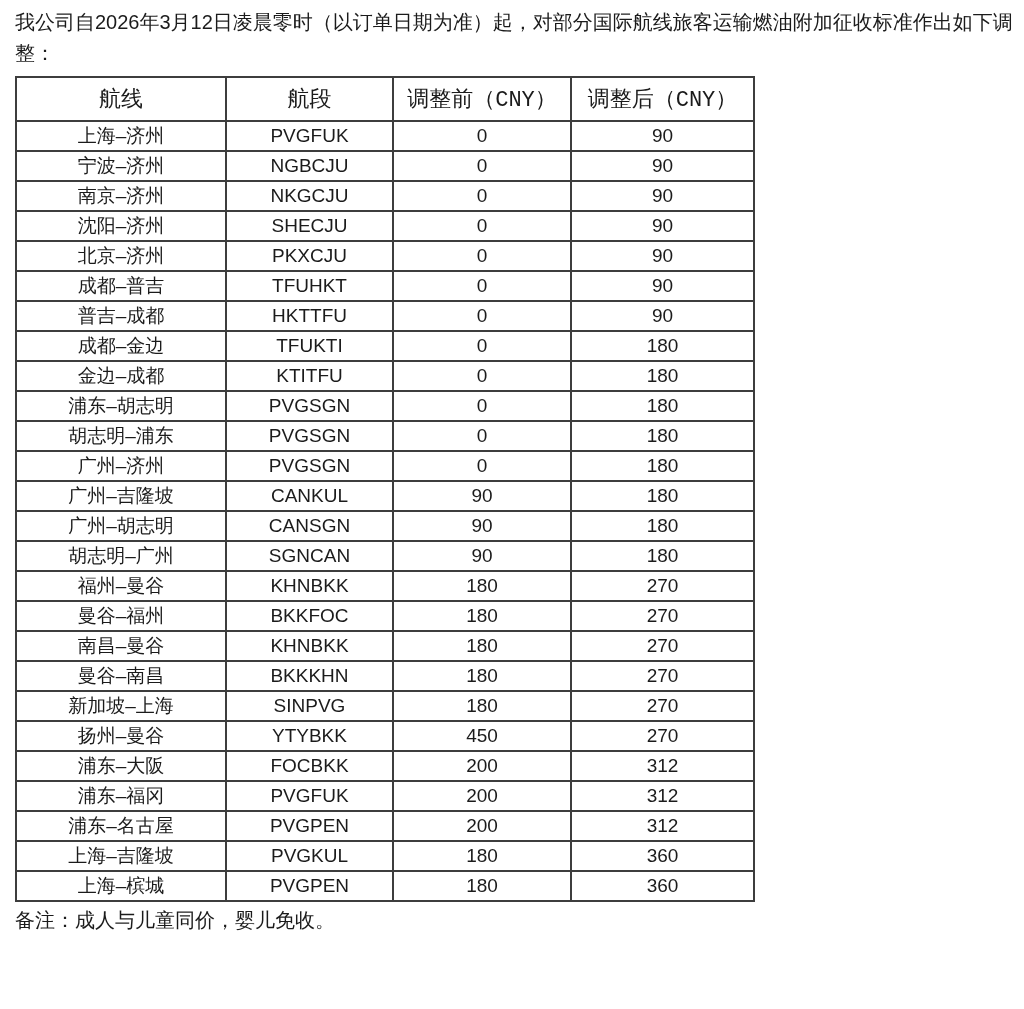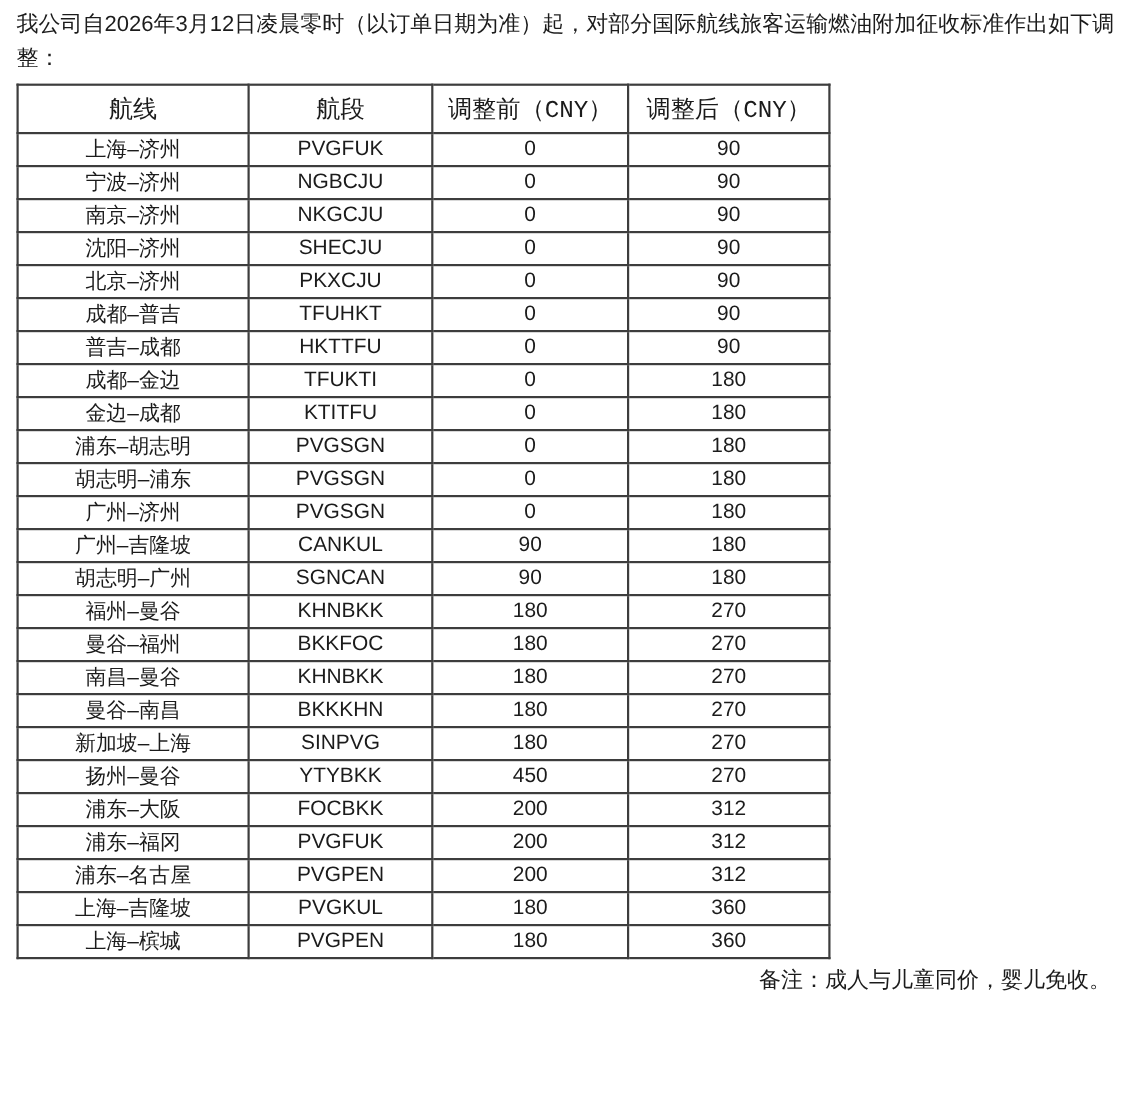--- a/index.html
+++ b/index.html
@@ -51,21 +51,20 @@
     font-size: 19px;
   }
   .col-route  { width: 210px; }
   .col-seg    { width: 167px; }
   .col-before { width: 178px; }
   .col-after  { width: 183px; }
   .note {
     margin: 5px 0 0 0;
     font-size: 20px;
     color: #1b1b1b;
-    text-align: right;
   }
 </style>
 </head>
 <body>
 
 <div class="page">
 
   <p class="intro">我公司自2026年3月12日凌晨零时（以订单日期为准）起，对部分国际航线旅客运输燃油附加征收标准作出如下调整：</p>
 
   <table class="fuel-table">
@@ -156,20 +155,26 @@
           <td>0</td>
           <td>180</td>
         </tr>
         <tr>
           <td>广州–吉隆坡</td>
           <td>CANKUL</td>
           <td>90</td>
           <td>180</td>
         </tr>
         <tr>
+          <td>广州–胡志明</td>
+          <td>CANSGN</td>
+          <td>90</td>
+          <td>180</td>
+        </tr>
+        <tr>
           <td>胡志明–广州</td>
           <td>SGNCAN</td>
           <td>90</td>
           <td>180</td>
         </tr>
         <tr>
           <td>福州–曼谷</td>
           <td>KHNBKK</td>
           <td>180</td>
           <td>270</td>

